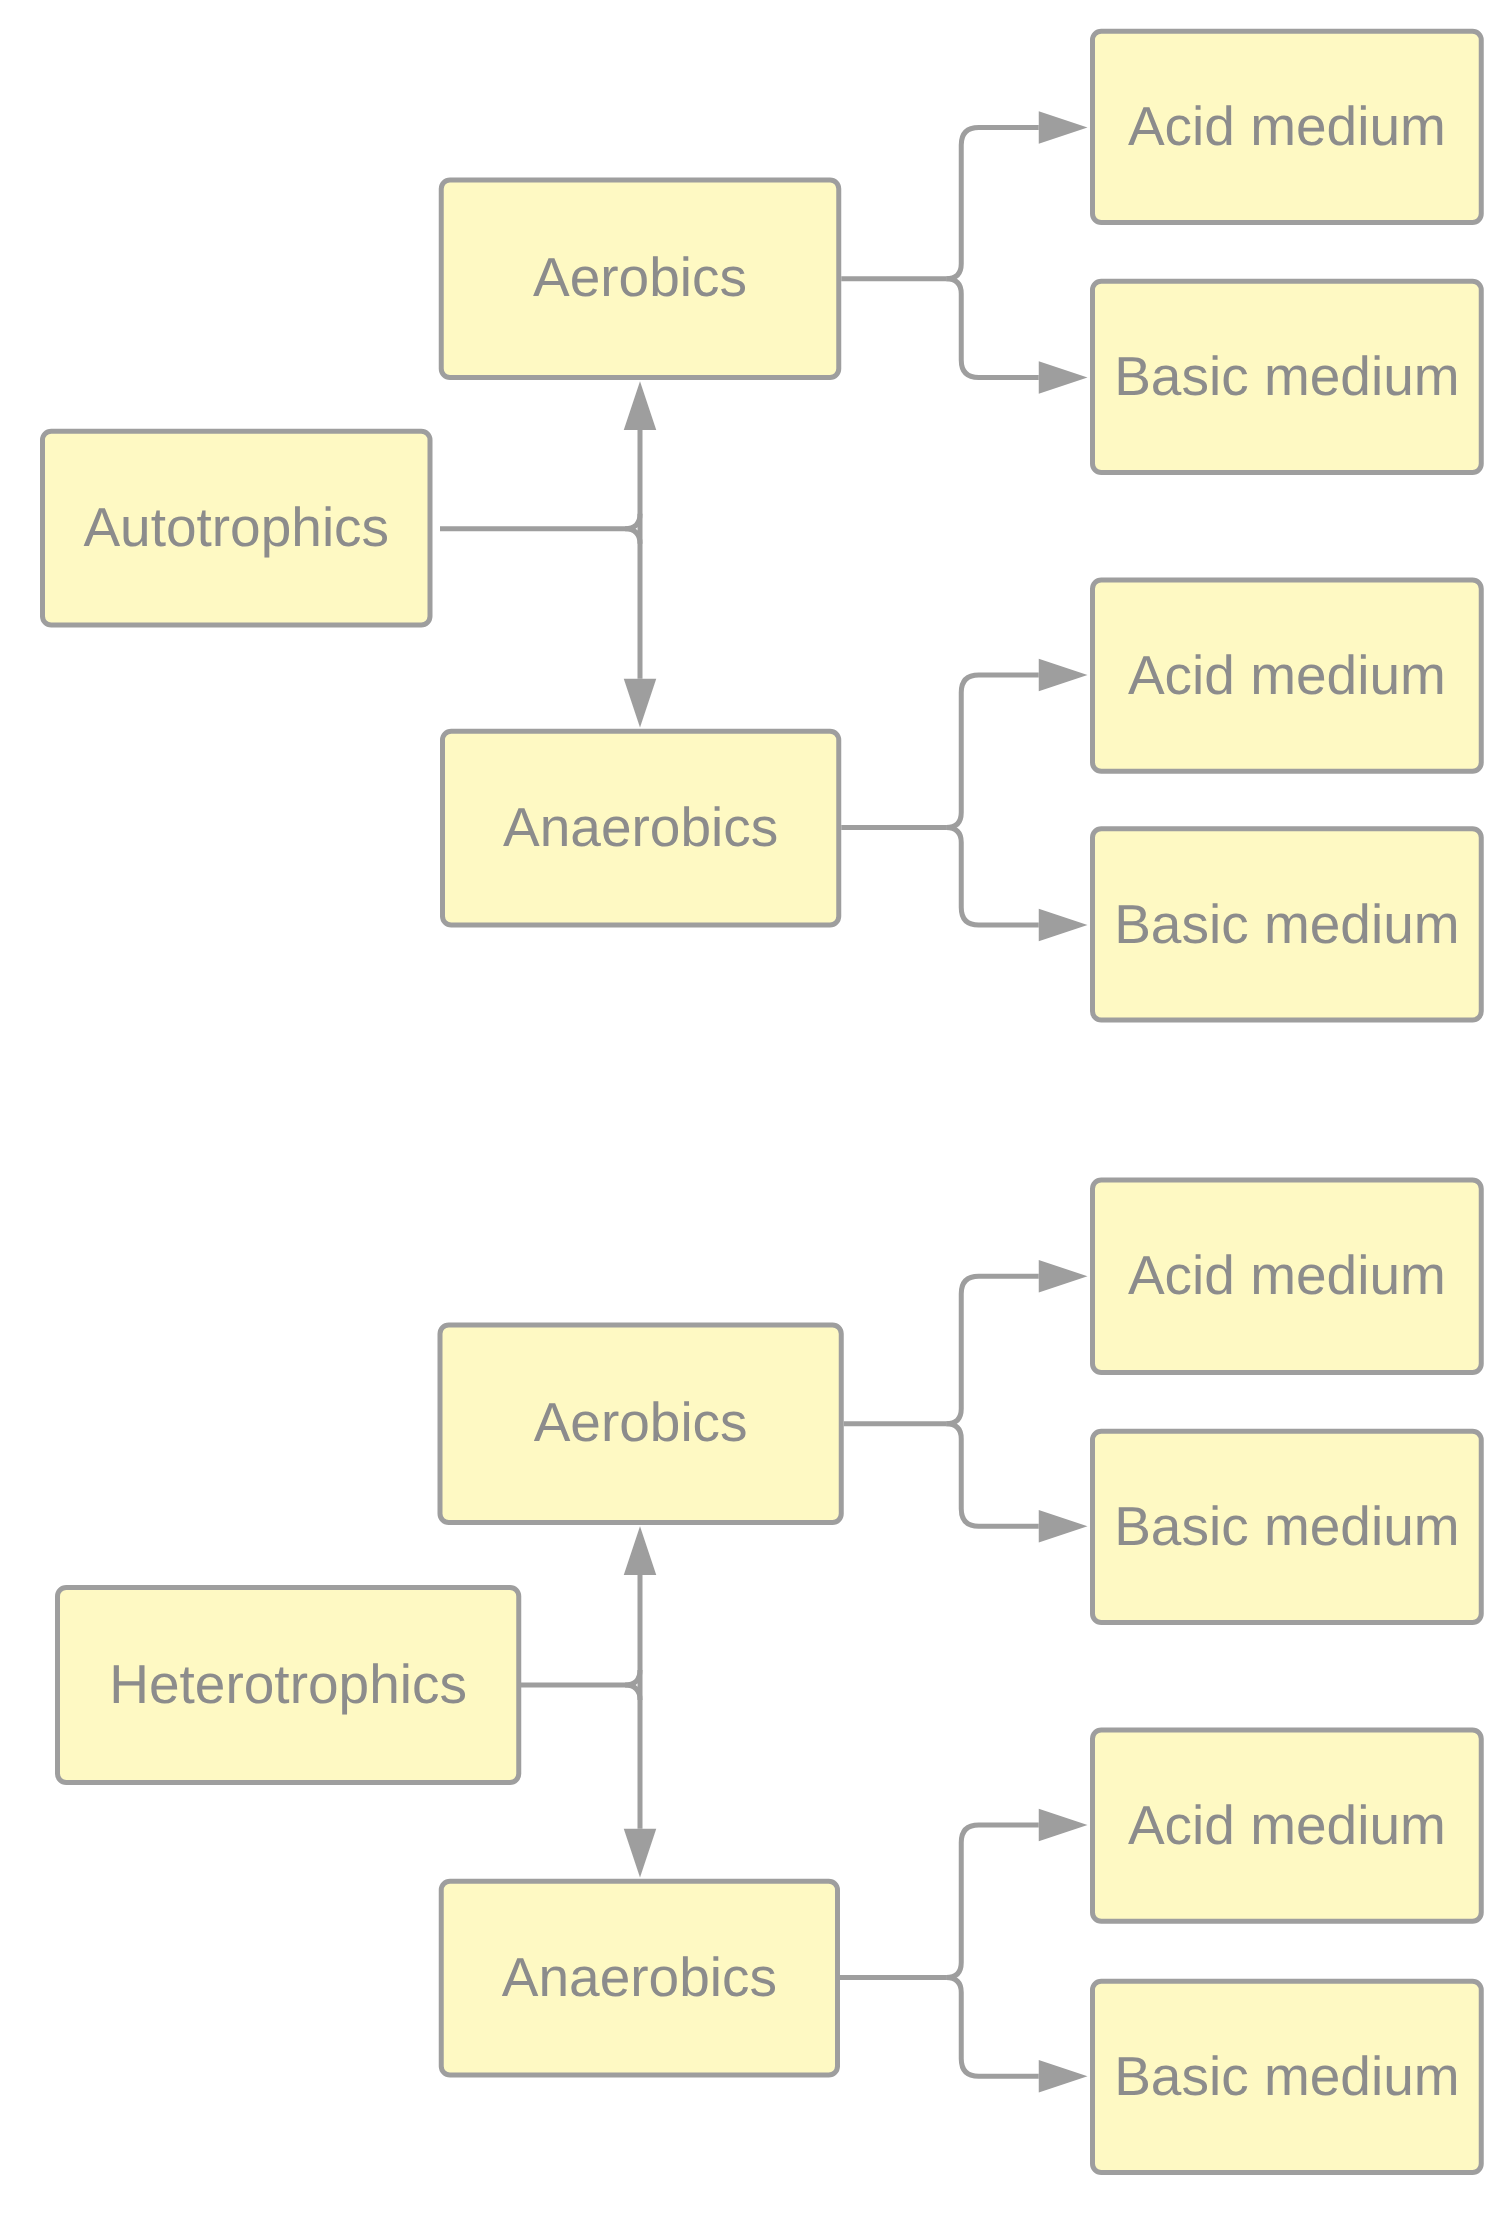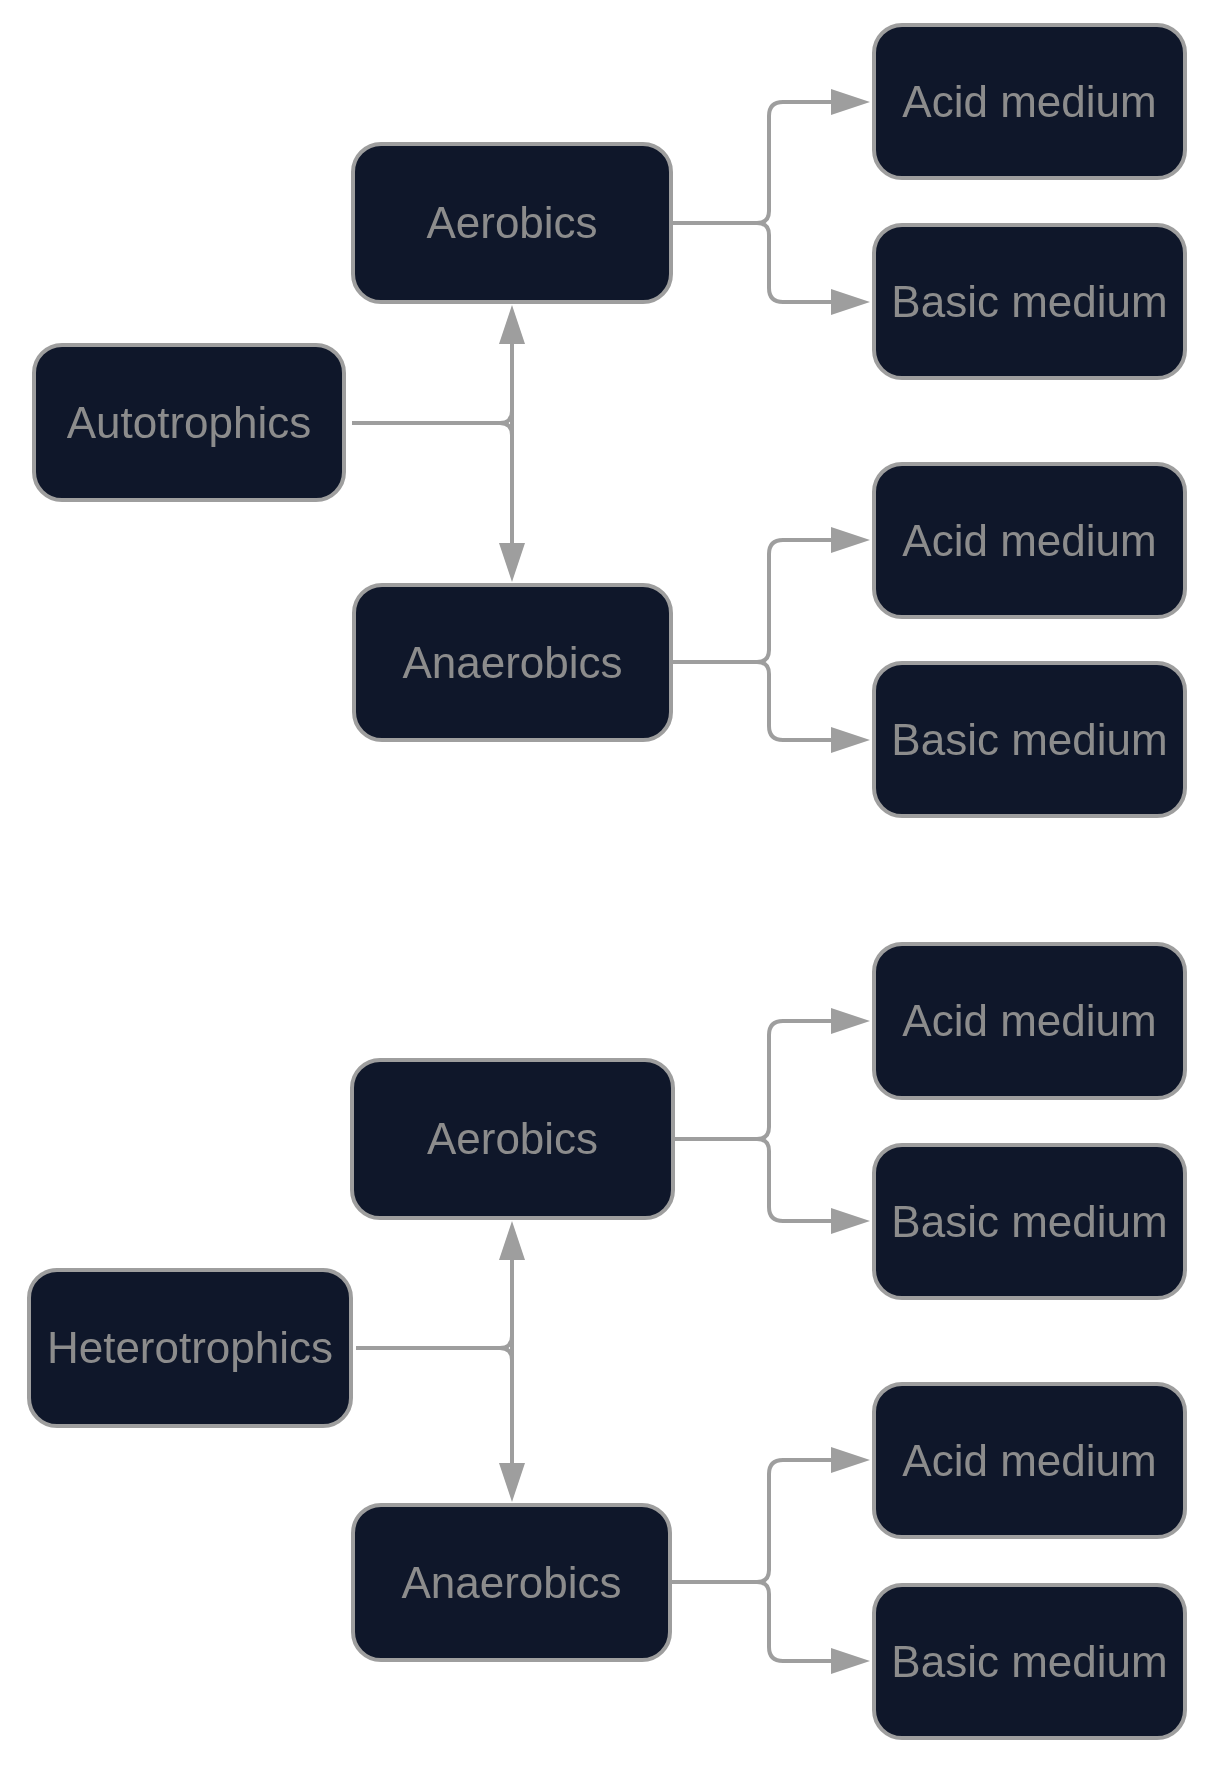--- a/index.html
+++ b/index.html
@@ -27,23 +27,23 @@
     stroke-width: 4;
     stroke-linejoin: round;
   }
   #edges polygon {
     fill: #9e9e9e;
     stroke: none;
   }
   .node {
     position: absolute;
     box-sizing: border-box;
-    background: #0f172a;
+    background: #fef9c3;
     border: 4px solid #9e9e9e;
-    border-radius: 30px;
+    border-radius: 9px;
     display: flex;
     align-items: center;
     justify-content: center;
     color: #8c8c8c;
     font-size: 44px;
     line-height: 1;
     z-index: 1;
     white-space: nowrap;
   }
 </style>
@@ -112,21 +112,21 @@
   <div class="node" style="left:352px; top:583px; width:321px; height:159px">Anaerobics</div>
 
   <div class="node" style="left:872px; top:23px;  width:315px; height:157px">Acid medium</div>
 
   <div class="node" style="left:872px; top:223px; width:315px; height:157px">Basic medium</div>
 
   <div class="node" style="left:872px; top:462px; width:315px; height:157px">Acid medium</div>
 
   <div class="node" style="left:872px; top:661px; width:315px; height:157px">Basic medium</div>
 
-  <div class="node" style="left:27px;  top:1268px; width:326px; height:160px">Heterotrophics</div>
+  <div class="node" style="left:44px;  top:1268px; width:373px; height:160px">Heterotrophics</div>
 
   <div class="node" style="left:350px; top:1058px; width:325px; height:162px">Aerobics</div>
 
   <div class="node" style="left:351px; top:1503px; width:321px; height:159px">Anaerobics</div>
 
   <div class="node" style="left:872px; top:942px;  width:315px; height:158px">Acid medium</div>
 
   <div class="node" style="left:872px; top:1143px; width:315px; height:157px">Basic medium</div>
 
   <div class="node" style="left:872px; top:1382px; width:315px; height:157px">Acid medium</div>

